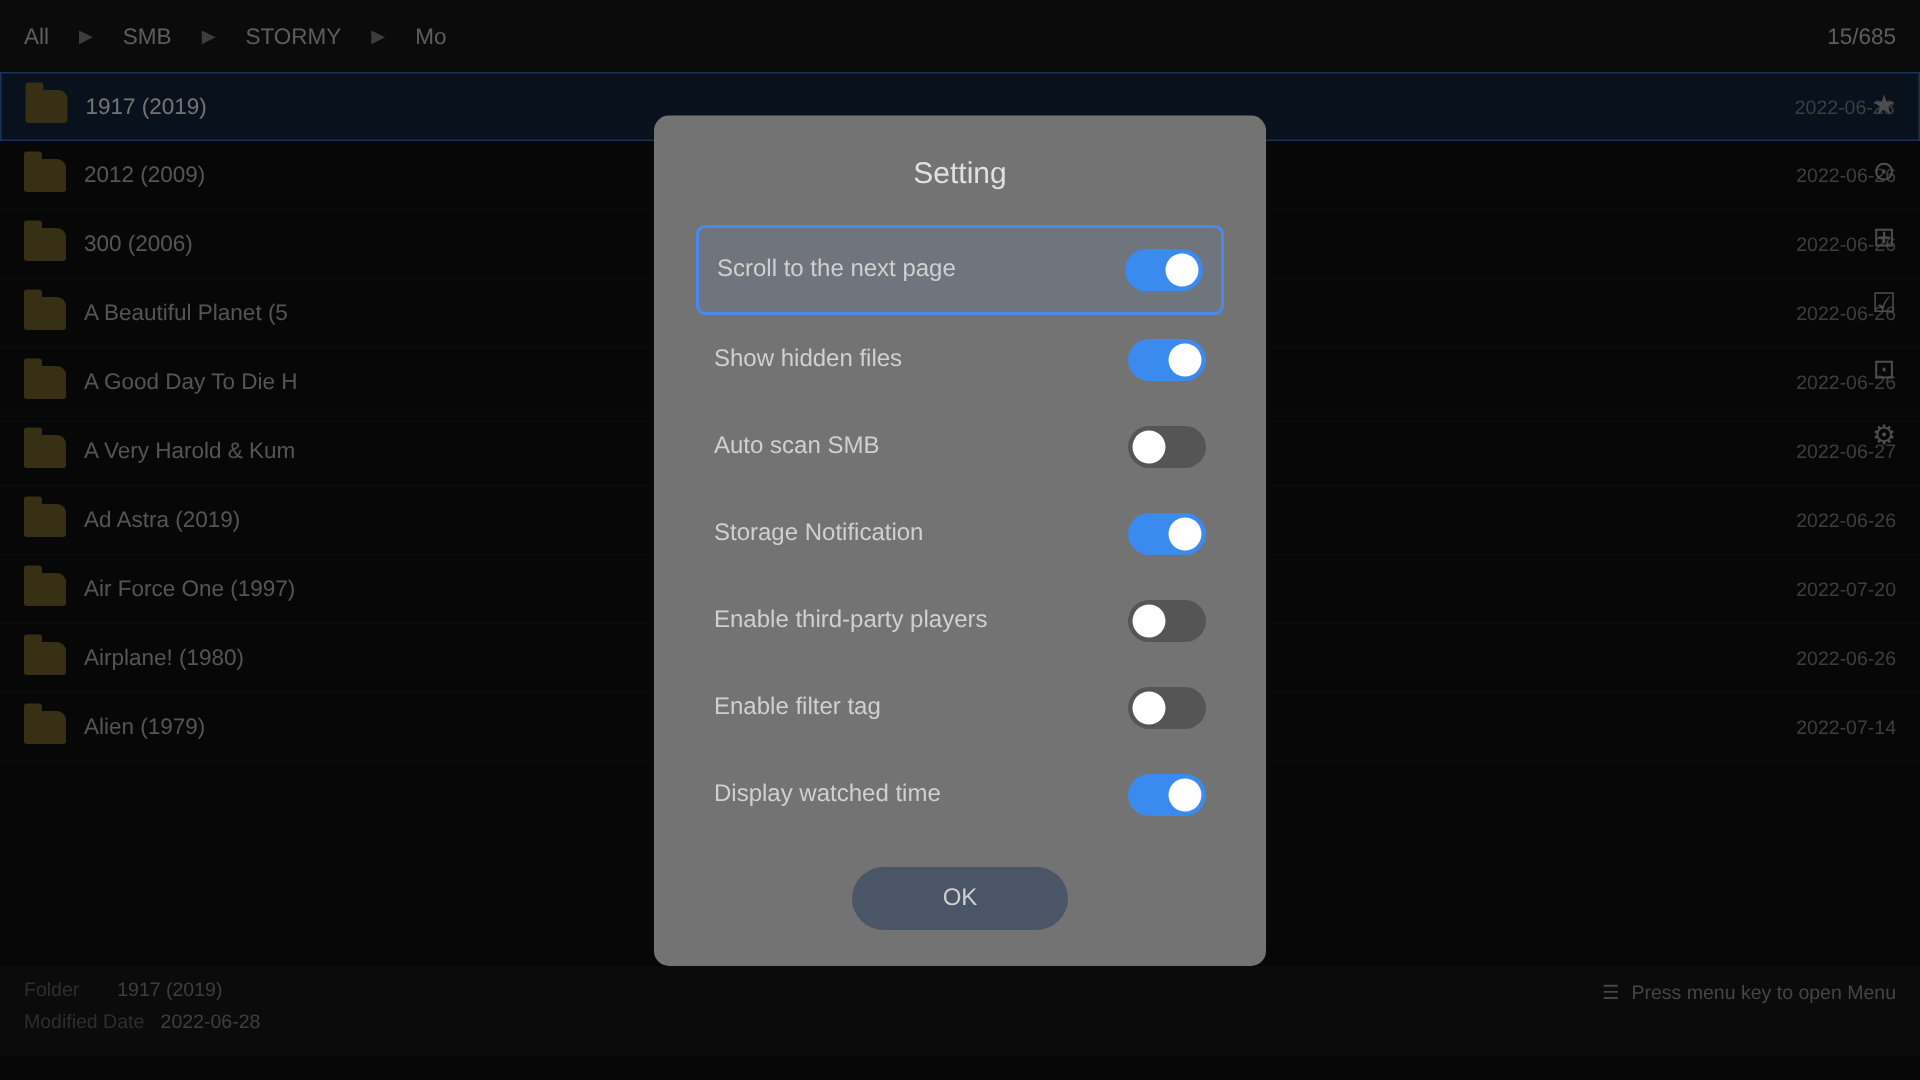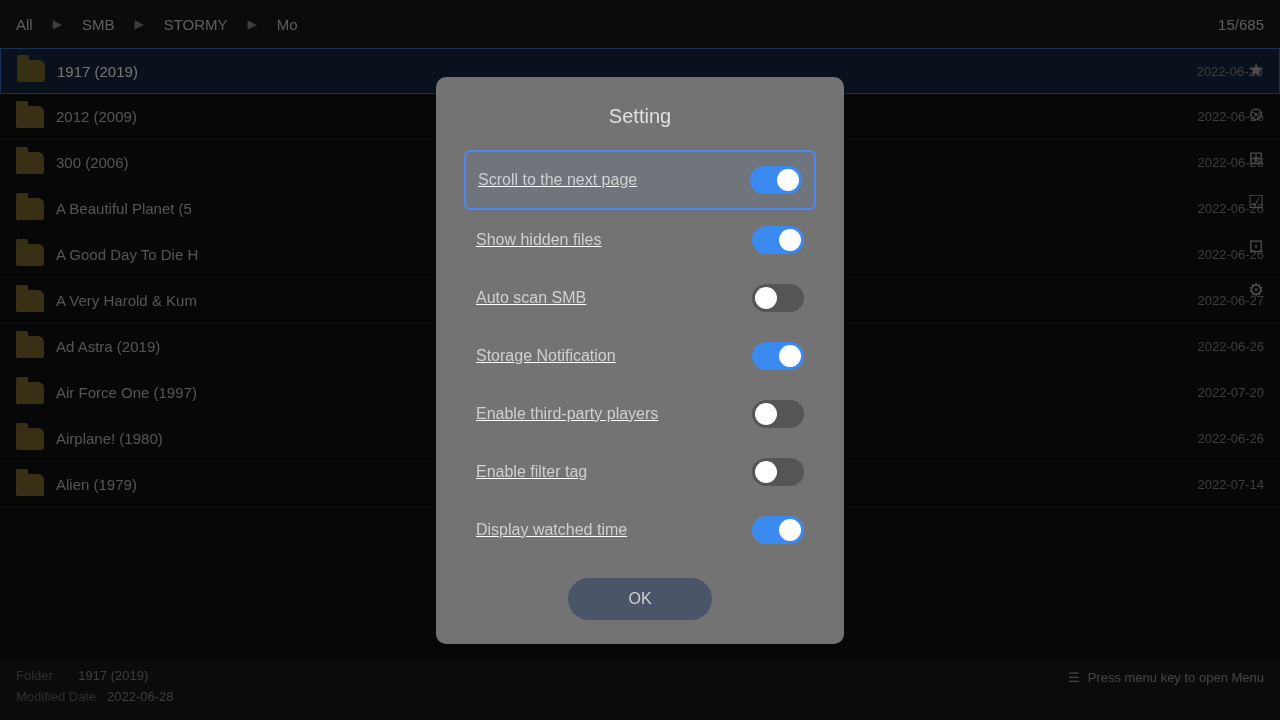--- a/index.html
+++ b/index.html
@@ -109,21 +109,21 @@
       color: #aaa;
       display: flex;
       align-items: center;
       justify-content: center;
       font-size: 18px;
     }
 
     
     .bg-bottom {
       position: absolute;
-      bottom: 0;
+      bottom: 16px;
       left: 0;
       right: 0;
       height: 60px;
       background: #1a1a1a;
       padding: 6px 16px;
       display: flex;
       align-items: flex-start;
       justify-content: space-between;
     }
 
@@ -170,21 +170,20 @@
       margin-bottom: 22px;
     }
 
     .setting-row {
       display: flex;
       align-items: center;
       justify-content: space-between;
       padding: 14px 12px;
       border-radius: 6px;
       margin-bottom: 2px;
-      text-decoration: underline;
     }
 
     .setting-row.focused {
       border: 2px solid #4a8af0;
       background: rgba(74, 138, 240, 0.08);
     }
 
     .setting-label {
       font-size: 16px;
       color: #d0d0d0;

